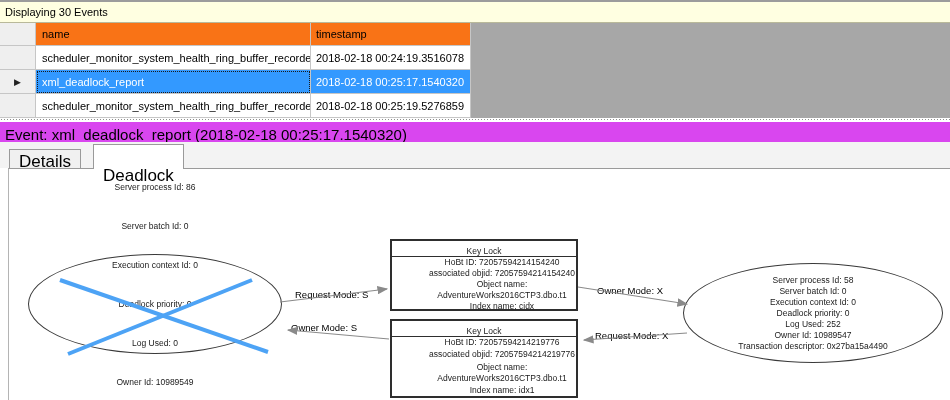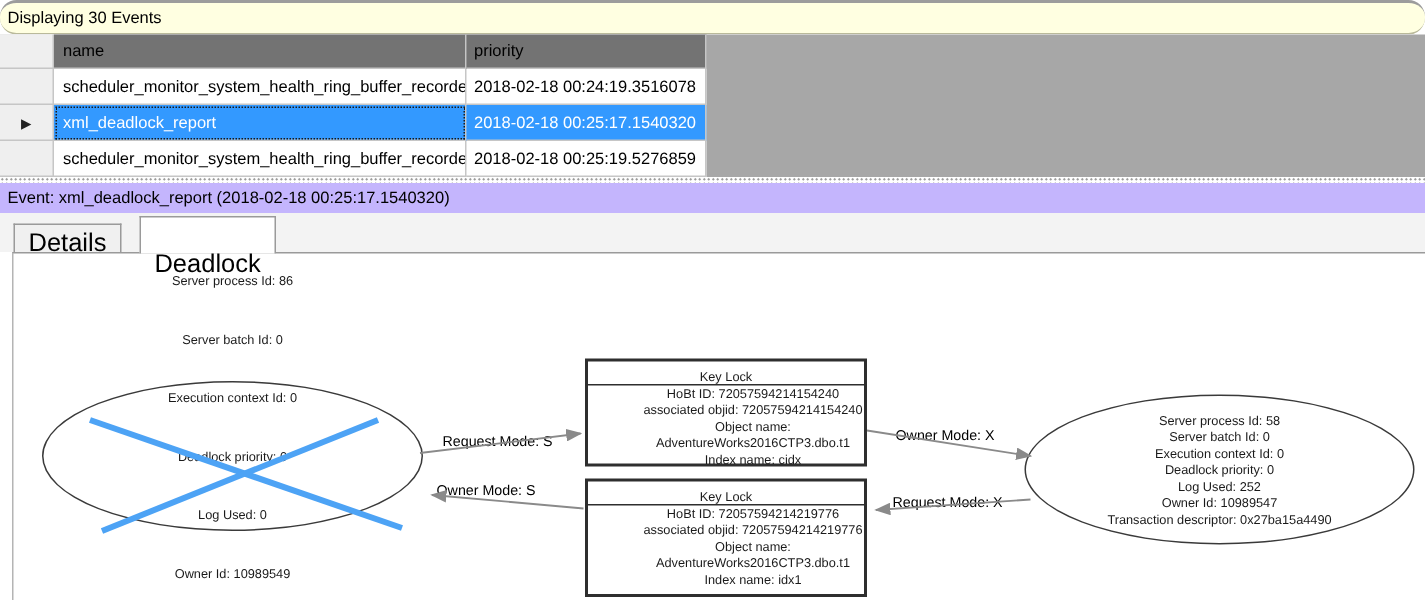--- a/index.html
+++ b/index.html
@@ -3,47 +3,47 @@
 <meta charset="utf-8">
 <style>
   * { box-sizing: border-box; margin: 0; padding: 0; }
   html, body { width: 950px; height: 400px; overflow: hidden; }
   body { font-family: "Liberation Sans", sans-serif; background: #fff; position: relative; }
 
   
   .info-bar {
     height: 23px; background: #FFFFE1; color: #000;
     border-top: 2px solid #9c9c9c; border-bottom: 1px solid #b9b99a;
-    font-size: 11px; line-height: 20px; padding-left: 5px; border-radius: 11px;
+    font-size: 11px; line-height: 20px; padding-left: 5px;
   }
 
   
   .grid { height: 95px; background: #a7a7a7; font-size: 11px; }
   .grid-row { display: flex; height: 24px; width: 471px; background: #fff; }
   .grid-row.header { height: 23px; }
   .cell {
     border-right: 1px solid #c6c6c6; border-bottom: 1px solid #c6c6c6;
     display: flex; align-items: center; overflow: hidden; white-space: nowrap;
   }
   .c-rowhead { width: 36px; background: #efefef; justify-content: center; color:#222; font-size: 9px; }
   .c-name  { width: 275px; padding-left: 6px; }
   .c-time  { width: 160px; padding-left: 5px; }
-  .grid-row.header .c-name, .grid-row.header .c-time { background: #737373; }
+  .grid-row.header .c-name, .grid-row.header .c-time { background: #f97316; }
   .grid-row.sel .c-name, .grid-row.sel .c-time { background: #3399FF; color: #fff; }
   .grid-row.sel .c-name { outline: 1px dotted #1a1a1a; outline-offset: -2px; }
 
   
   .splitter {
     height: 4px; background: #fff;
     background-image: radial-gradient(circle, #8f8f8f 28%, transparent 32%);
     background-size: 3px 3px;
   }
 
   
-  .event-bar { height: 20px; background: #c4b5fd; font-size: 11px; padding: 4px 0 0 5px; color: #000; }
+  .event-bar { height: 20px; background: #d946ef; font-size: 15px; padding: 4px 0 0 5px; color: #000; }
 
   
   .tab-strip { height: 26px; background: #f3f3f3; display: flex; align-items: flex-end; padding-left: 9px; position: relative; z-index: 3; }
   .tab {
     font-size: 17px; border: 1px solid #9a9a9a; border-bottom: none;
     background: #f0f0f0; padding: 2px 9px 3px 9px; margin-right: 12px; height: 19px; cursor: default;
   }
   .tab.active { background: #fff; height: 23px; padding-top: 21px; margin-bottom: -1px; position: relative; z-index: 4; }
 
   
@@ -57,36 +57,36 @@
   .node-ellipse {
     position: absolute; border: 1px solid #3a3a3a; border-radius: 50%;
     display: flex; flex-direction: column; justify-content: center; align-items: center;
     font-size: 8.5px; line-height: 11px; text-align: center; color: #1a1a1a; background: #fff; z-index: 1;
   }
   .node-box {
     position: absolute; border: 2px solid #2e2e2e; background: #fff;
     font-size: 8.5px; line-height: 11px; text-align: center; color: #1a1a1a; z-index: 1;
   }
   .node-box .box-title { border-bottom: 1px solid #2e2e2e; height: 16px; line-height: 20px; }
-  .node-box .box-body { display: flex; flex-direction: column; justify-content: flex-start; flex: 1; margin-left: 36px; }
+  .node-box .box-body { display: flex; flex-direction: column; justify-content: space-between; flex: 1; margin-left: 36px; }
   .box-inner { display: flex; flex-direction: column; height: 100%; }
 
   .edge-label { position: absolute; font-size: 9.5px; color: #000; white-space: nowrap; z-index: 2; }
   svg.overlay { position: absolute; left: 0; top: 0; z-index: 5; pointer-events: none; }
 </style>
 </head>
 <body>
 
 <div class="info-bar">Displaying 30 Events</div>
 
 <div class="grid">
   <div class="grid-row header">
     <div class="cell c-rowhead"></div>
     <div class="cell c-name">name</div>
-    <div class="cell c-time">priority</div>
+    <div class="cell c-time">timestamp</div>
   </div>
   <div class="grid-row">
     <div class="cell c-rowhead"></div>
     <div class="cell c-name">scheduler_monitor_system_health_ring_buffer_recorded</div>
     <div class="cell c-time">2018-02-18 00:24:19.3516078</div>
   </div>
   <div class="grid-row sel">
     <div class="cell c-rowhead">
       <span>▶</span>
     </div>

